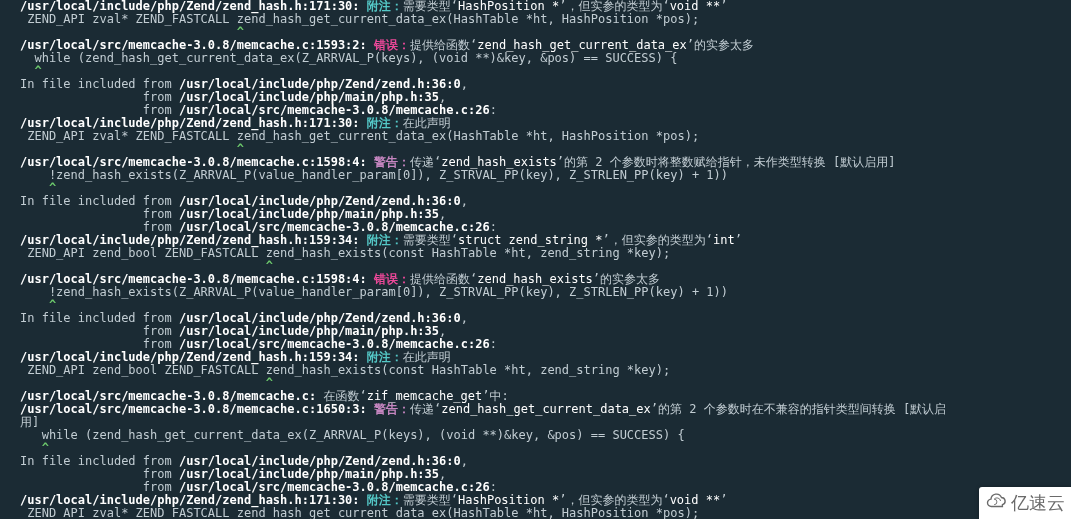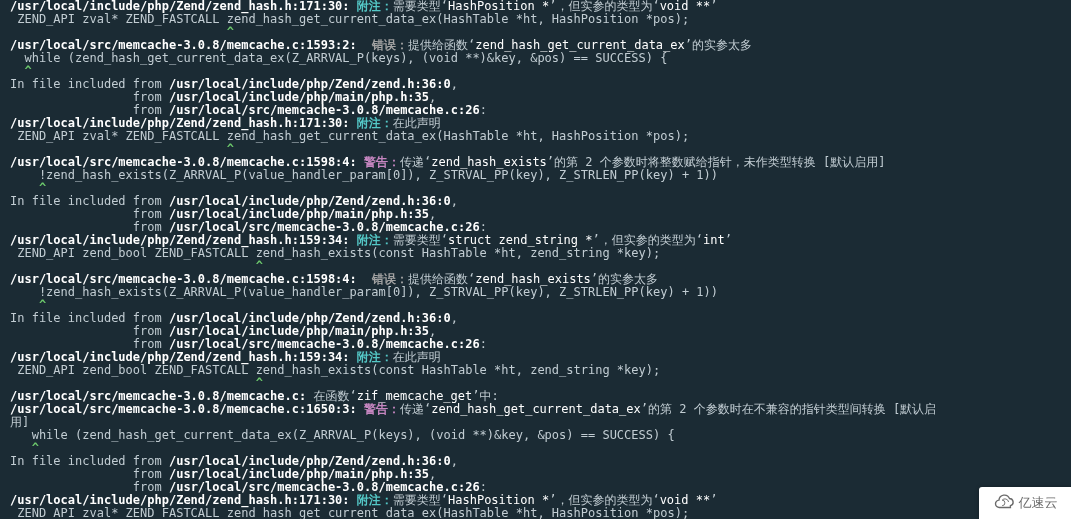--- a/index.html
+++ b/index.html
@@ -5,48 +5,48 @@
   html, body {
     margin: 0;
     padding: 0;
     width: 1071px;
     height: 519px;
     background: #1b2b34;
     overflow: hidden;
   }
   pre {
     margin: 0;
-    padding: 0 10px;
+    padding: 0 20px;
     font-family: "DejaVu Sans Mono", "Consolas", monospace;
     font-size: 12px;
     line-height: 13px;
     color: #c2cdd3;
     white-space: pre;
   }
   .path { color: #ffffff; font-weight: bold; }
   .note { color: #54c7c6; font-weight: bold; }
-  .err  { color: #a3a3a3; font-weight: bold; margin-left: 8px; }
+  .err  { color: #ec4899; font-weight: bold; }
   .warn { color: #c586c0; font-weight: bold; text-align: center; }
   .tok  { color: #ffffff; }
   .caret{ color: #6bc66b; font-weight: bold; }
 
   .brand {
     position: absolute;
     right: 0;
     bottom: 0;
     width: 92px;
     height: 32px;
     background: #ffffff;
     border-radius: 3px 0 0 0;
     display: flex;
     align-items: center;
     justify-content: center;
     gap: 4px;
     font-family: sans-serif;
-    font-size: 13px;
+    font-size: 18px;
     color: #6a6a6a;
     box-shadow: 0 0 4px rgba(0,0,0,.3);
   }
   .brand svg { width: 22px; height: 16px; }
 </style>
 </head>
 <body>
 
 <pre id="term"><div><span class="path">/usr/local/include/php/Zend/zend_hash.h:171:30: </span><span class="note">附注：</span><span>需要类型‘</span><span class="tok">HashPosition *</span><span>’，但实参的类型为‘</span><span class="tok">void **</span><span>’</span></div><div><span> ZEND_API zval* ZEND_FASTCALL zend_hash_get_current_data_ex(HashTable *ht, HashPosition *pos);</span></div><div><span class="caret">                              ^</span></div><div><span class="path">/usr/local/src/memcache-3.0.8/memcache.c:1593:2: </span><span class="err">错误：</span><span>提供给函数‘</span><span class="tok">zend_hash_get_current_data_ex</span><span>’的实参太多</span></div><div><span>  while (zend_hash_get_current_data_ex(Z_ARRVAL_P(keys), (void **)&amp;key, &amp;pos) == SUCCESS) {</span></div><div><span class="caret">  ^</span></div><div><span>In file included from </span><span class="path">/usr/local/include/php/Zend/zend.h:36:0</span><span>,</span></div><div><span>                 from </span><span class="path">/usr/local/include/php/main/php.h:35</span><span>,</span></div><div><span>                 from </span><span class="path">/usr/local/src/memcache-3.0.8/memcache.c:26</span><span>:</span></div><div><span class="path">/usr/local/include/php/Zend/zend_hash.h:171:30: </span><span class="note">附注：</span><span>在此声明</span></div><div><span> ZEND_API zval* ZEND_FASTCALL zend_hash_get_current_data_ex(HashTable *ht, HashPosition *pos);</span></div><div><span class="caret">                              ^</span></div><div><span class="path">/usr/local/src/memcache-3.0.8/memcache.c:1598:4: </span><span class="warn">警告：</span><span>传递‘</span><span class="tok">zend_hash_exists</span><span>’的第 2 个参数时将整数赋给指针，未作类型转换 [默认启用]</span></div><div><span>    !zend_hash_exists(Z_ARRVAL_P(value_handler_param[0]), Z_STRVAL_PP(key), Z_STRLEN_PP(key) + 1))</span></div><div><span class="caret">    ^</span></div><div><span>In file included from </span><span class="path">/usr/local/include/php/Zend/zend.h:36:0</span><span>,</span></div><div><span>                 from </span><span class="path">/usr/local/include/php/main/php.h:35</span><span>,</span></div><div><span>                 from </span><span class="path">/usr/local/src/memcache-3.0.8/memcache.c:26</span><span>:</span></div><div><span class="path">/usr/local/include/php/Zend/zend_hash.h:159:34: </span><span class="note">附注：</span><span>需要类型‘</span><span class="tok">struct zend_string *</span><span>’，但实参的类型为‘</span><span class="tok">int</span><span>’</span></div><div><span> ZEND_API zend_bool ZEND_FASTCALL zend_hash_exists(const HashTable *ht, zend_string *key);</span></div><div><span class="caret">                                  ^</span></div><div><span class="path">/usr/local/src/memcache-3.0.8/memcache.c:1598:4: </span><span class="err">错误：</span><span>提供给函数‘</span><span class="tok">zend_hash_exists</span><span>’的实参太多</span></div><div><span>    !zend_hash_exists(Z_ARRVAL_P(value_handler_param[0]), Z_STRVAL_PP(key), Z_STRLEN_PP(key) + 1))</span></div><div><span class="caret">    ^</span></div><div><span>In file included from </span><span class="path">/usr/local/include/php/Zend/zend.h:36:0</span><span>,</span></div><div><span>                 from </span><span class="path">/usr/local/include/php/main/php.h:35</span><span>,</span></div><div><span>                 from </span><span class="path">/usr/local/src/memcache-3.0.8/memcache.c:26</span><span>:</span></div><div><span class="path">/usr/local/include/php/Zend/zend_hash.h:159:34: </span><span class="note">附注：</span><span>在此声明</span></div><div><span> ZEND_API zend_bool ZEND_FASTCALL zend_hash_exists(const HashTable *ht, zend_string *key);</span></div><div><span class="caret">                                  ^</span></div><div><span class="path">/usr/local/src/memcache-3.0.8/memcache.c:</span><span> 在函数‘</span><span class="tok">zif_memcache_get</span><span>’中:</span></div><div><span class="path">/usr/local/src/memcache-3.0.8/memcache.c:1650:3: </span><span class="warn">警告：</span><span>传递‘</span><span class="tok">zend_hash_get_current_data_ex</span><span>’的第 2 个参数时在不兼容的指针类型间转换 [默认启</span></div><div><span>用]</span></div><div><span>   while (zend_hash_get_current_data_ex(Z_ARRVAL_P(keys), (void **)&amp;key, &amp;pos) == SUCCESS) {</span></div><div><span class="caret">   ^</span></div><div><span>In file included from </span><span class="path">/usr/local/include/php/Zend/zend.h:36:0</span><span>,</span></div><div><span>                 from </span><span class="path">/usr/local/include/php/main/php.h:35</span><span>,</span></div><div><span>                 from </span><span class="path">/usr/local/src/memcache-3.0.8/memcache.c:26</span><span>:</span></div><div><span class="path">/usr/local/include/php/Zend/zend_hash.h:171:30: </span><span class="note">附注：</span><span>需要类型‘</span><span class="tok">HashPosition *</span><span>’，但实参的类型为‘</span><span class="tok">void **</span><span>’</span></div><div><span> ZEND_API zval* ZEND_FASTCALL zend_hash_get_current_data_ex(HashTable *ht, HashPosition *pos);</span></div></pre>
 

